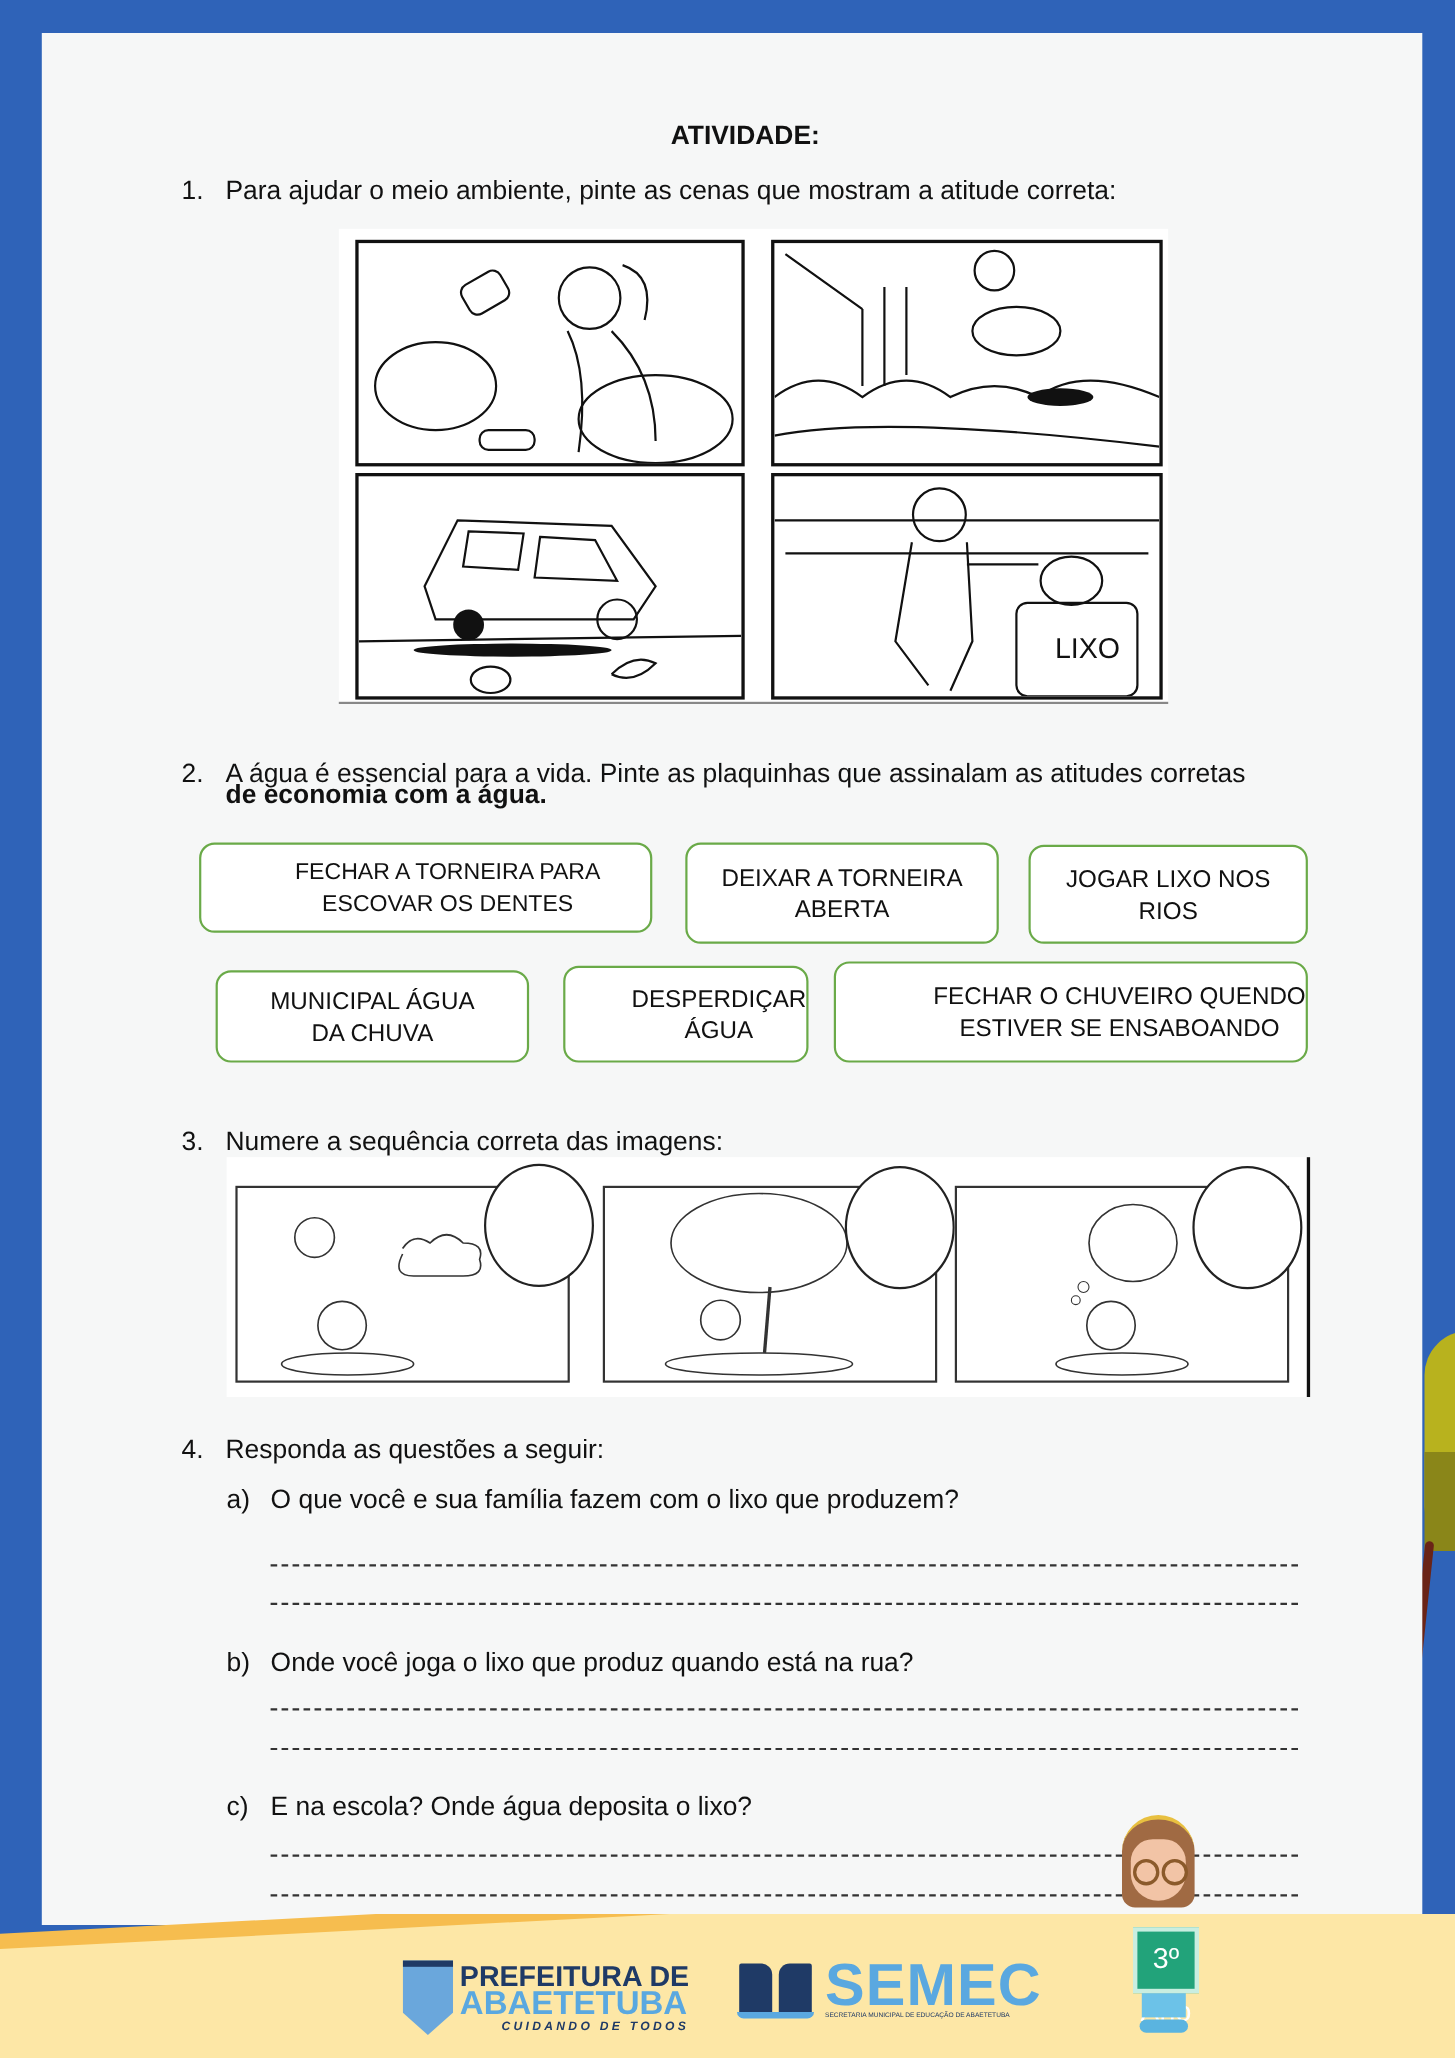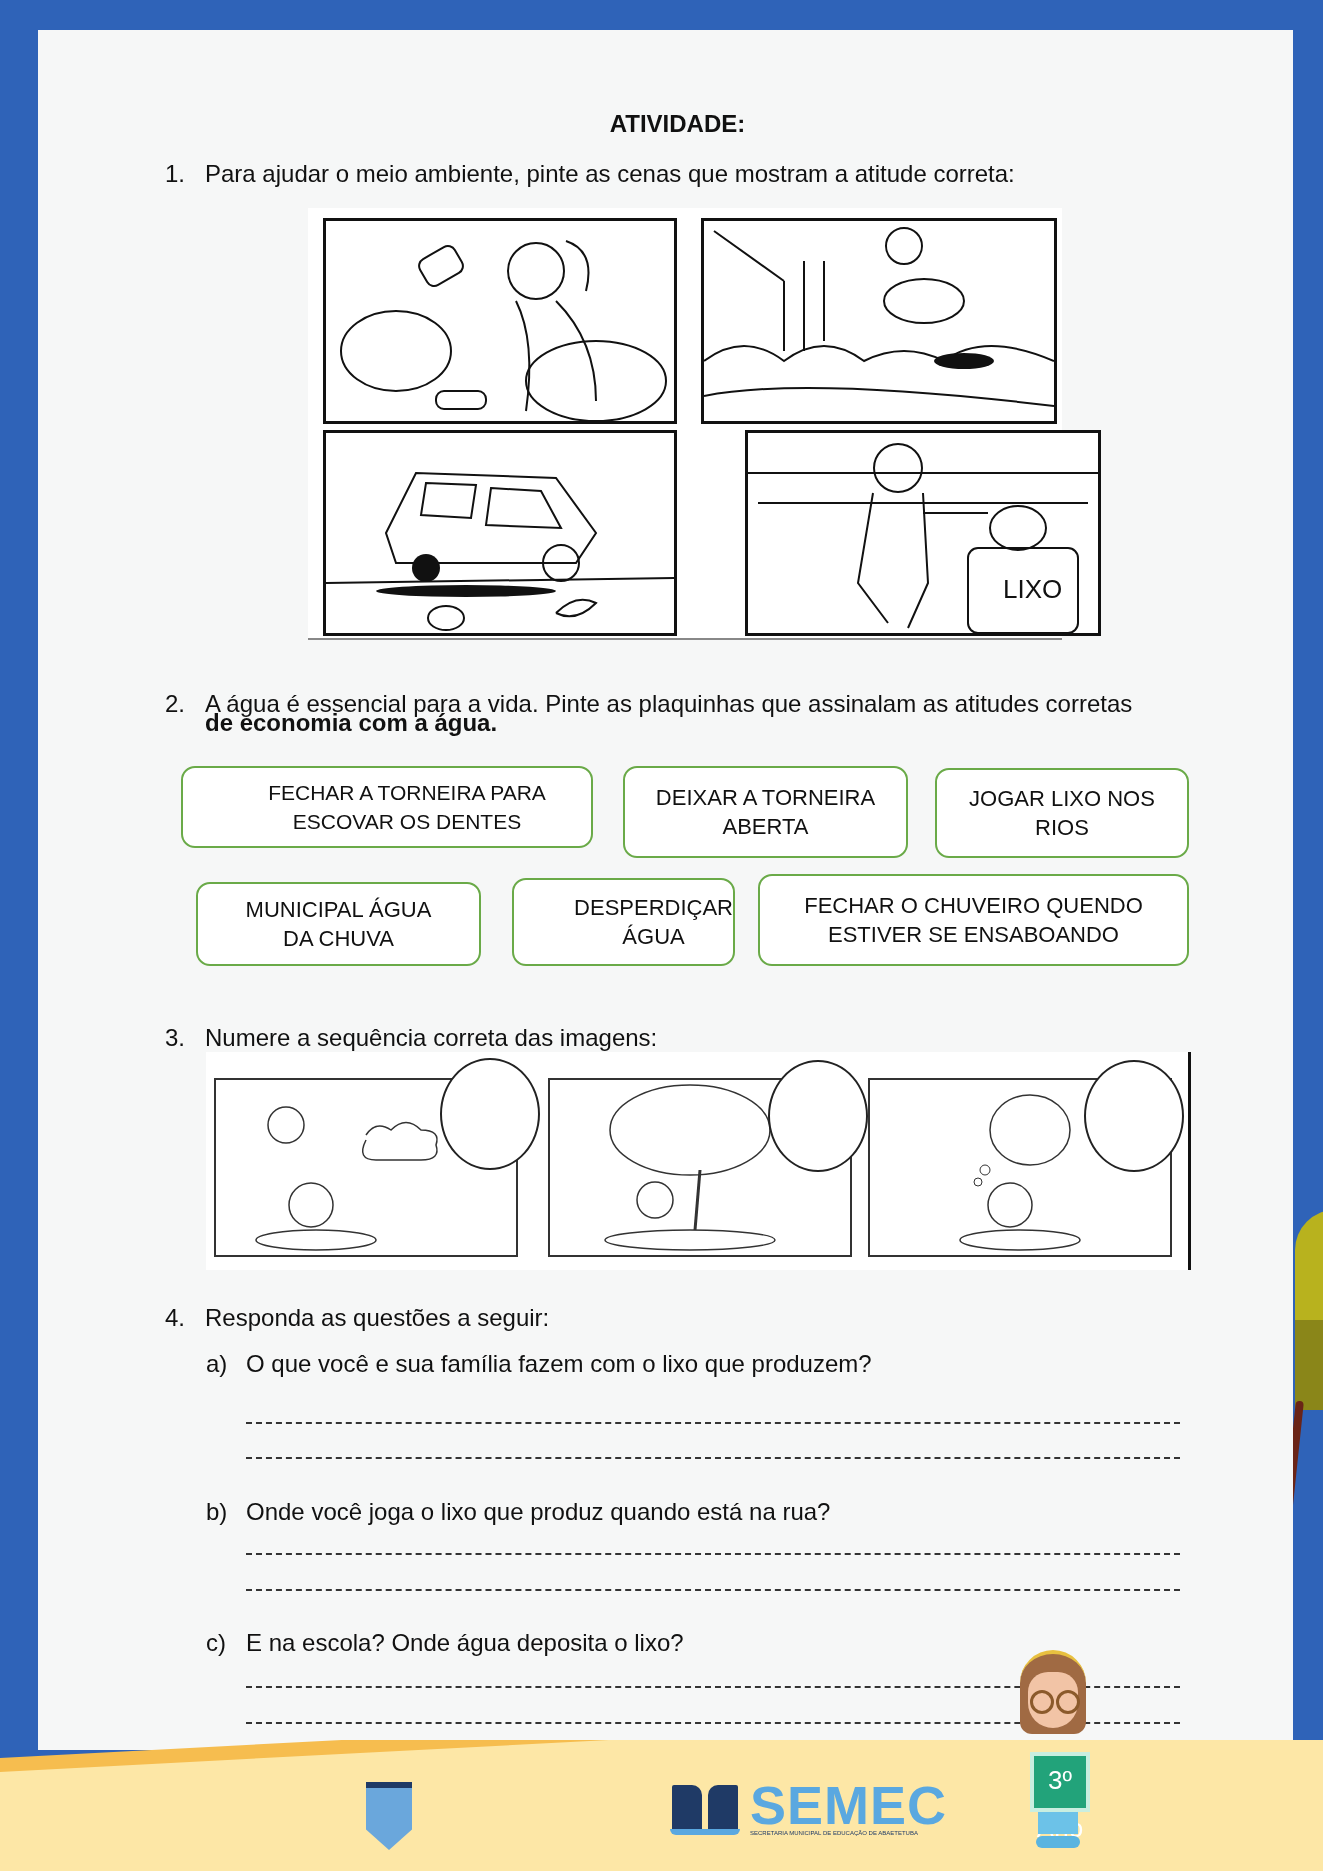--- a/index.html
+++ b/index.html
@@ -104,21 +104,21 @@
       <path d="M60 100 L90 40 L230 45 L270 100 L250 130 L70 130 Z" fill="none" stroke="#111" stroke-width="2"></path>
       <path d="M100 50 L150 52 L145 85 L95 82 Z M165 55 L215 58 L235 95 L160 92 Z" fill="none" stroke="#111" stroke-width="2"></path>
       <circle cx="100" cy="135" r="14" fill="#111"></circle>
       <circle cx="235" cy="130" r="18" fill="none" stroke="#111" stroke-width="2"></circle>
       <path d="M0 150 L348 145" stroke="#111" stroke-width="2"></path>
       <ellipse cx="140" cy="158" rx="90" ry="6" fill="#111"></ellipse>
       <ellipse cx="120" cy="185" rx="18" ry="12" fill="none" stroke="#111" stroke-width="2"></ellipse>
       <path d="M230 180 q20 -20 40 -10 q-20 20 -40 10" fill="none" stroke="#111" stroke-width="2"></path>
     </svg>
   </div>
-  <div class="panel" style="left:393px; top:222px; width:350px; height:200px;margin-left:44px;">
+  <div class="panel" style="left:393px; top:222px; width:350px; height:200px;">
     <svg viewBox="0 0 350 200">
       <path d="M0 40 L350 40 M10 70 L340 70" stroke="#111" stroke-width="2" fill="none"></path>
       <circle cx="150" cy="35" r="24" fill="none" stroke="#111" stroke-width="2"></circle>
       <path d="M125 60 L110 150 L140 190 M175 60 L180 150 L160 195 M175 80 L240 80" stroke="#111" stroke-width="2" fill="none"></path>
       <rect x="220" y="115" width="110" height="85" rx="10" fill="none" stroke="#111" stroke-width="2"></rect>
       <ellipse cx="270" cy="95" rx="28" ry="22" fill="none" stroke="#111" stroke-width="2"></ellipse>
       <text x="255" y="165" font-family="Liberation Sans, sans-serif" font-size="26" fill="#111">LIXO</text>
     </svg>
   </div>
 </div>
@@ -152,21 +152,21 @@
       <div>MUNICIPAL ÁGUA</div>
       <div>DA CHUVA</div>
     </div>
 </div>
 <div class="plate" style="left:512px; top:878px; width:223px; height:88px;justify-content:flex-end;">
   <div>
       <div>DESPERDIÇAR</div>
       <div>ÁGUA</div>
     </div>
 </div>
-<div class="plate" style="left:758px; top:874px; width:431px; height:92px;">
+<div class="plate" style="left:758px; top:874px; width:431px; height:92px;justify-content:flex-end;">
   <div>
       <div>FECHAR O CHUVEIRO QUENDO</div>
       <div>ESTIVER SE ENSABOANDO</div>
     </div>
 </div>
 
 <div class="q" style="left:165px; top:1022px;">
   <span class="num">3.</span>
   <span class="txt">Numere a sequência correta das imagens:</span>
 </div>
@@ -235,20 +235,25 @@
   <div class="face"></div>
   <div class="g1"></div>
   <div class="g2"></div>
   <div class="sign">3º Ano</div>
   <div class="legs"></div>
   <div class="shoes"></div>
 </div>
 
 <div class="logo1">
   <div class="shield"></div>
+  <div>
+    <div class="t1">PREFEITURA DE</div>
+    <div class="t2">ABAETETUBA</div>
+    <div class="t3">CUIDANDO DE TODOS</div>
+  </div>
 </div>
 
 <div class="logo2">
   <div class="book">
     <div class="l"></div>
       <div class="r"></div>
       <div class="base"></div>
   </div>
   <div>
     <div class="big">SEMEC</div>

